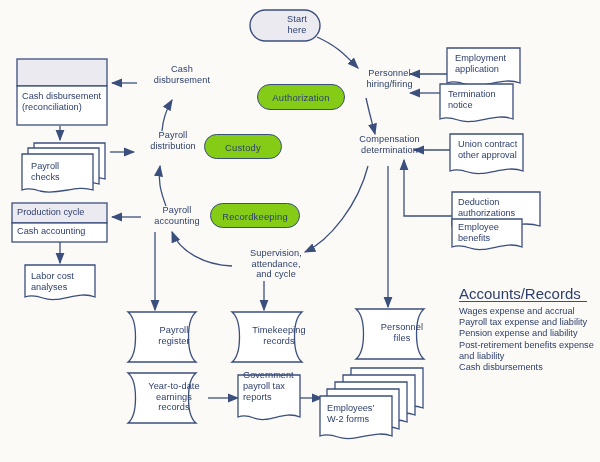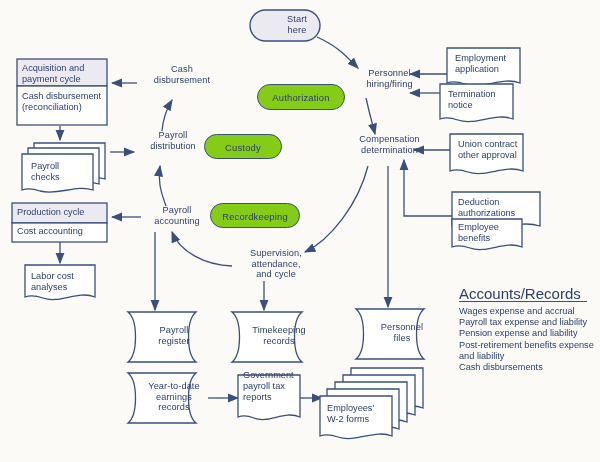--- a/index.html
+++ b/index.html
@@ -193,26 +193,24 @@
   <div class="lbl" style="left:224px;top:248px;width:80px;">Supervision,
 attendance,
 and cycle</div>
   <div class="lbl" style="left:134px;top:205px;width:62px;">Payroll
 accounting</div>
   <div class="lbl" style="left:126px;top:130px;width:70px;">Payroll
 distribution</div>
   <div class="lbl" style="left:133px;top:64px;width:74px;">Cash
 disbursement</div>
 
-  <div class="box-txt" style="left:22px;top:63px;width:84px;">Acquisition and
-payment cycle</div>
   <div class="box-txt" style="left:22px;top:91px;width:88px;">Cash disbursement
 (reconciliation)</div>
   <div class="box-txt" style="left:17px;top:207px;width:92px;">Production cycle</div>
-  <div class="box-txt" style="left:17px;top:226px;width:92px;">Cost accounting</div>
+  <div class="box-txt" style="left:17px;top:226px;width:92px;">Cash accounting</div>
 
   <div class="box-txt" style="left:455px;top:53px;width:70px;">Employment
 application</div>
   <div class="box-txt" style="left:448px;top:89px;width:70px;">Termination
 notice</div>
   <div class="box-txt" style="left:458px;top:139px;width:72px;">Union contract
 other approval</div>
   <div class="box-txt" style="left:458px;top:197px;width:82px;">Deduction
 authorizations</div>
   <div class="box-txt" style="left:458px;top:222px;width:66px;">Employee

